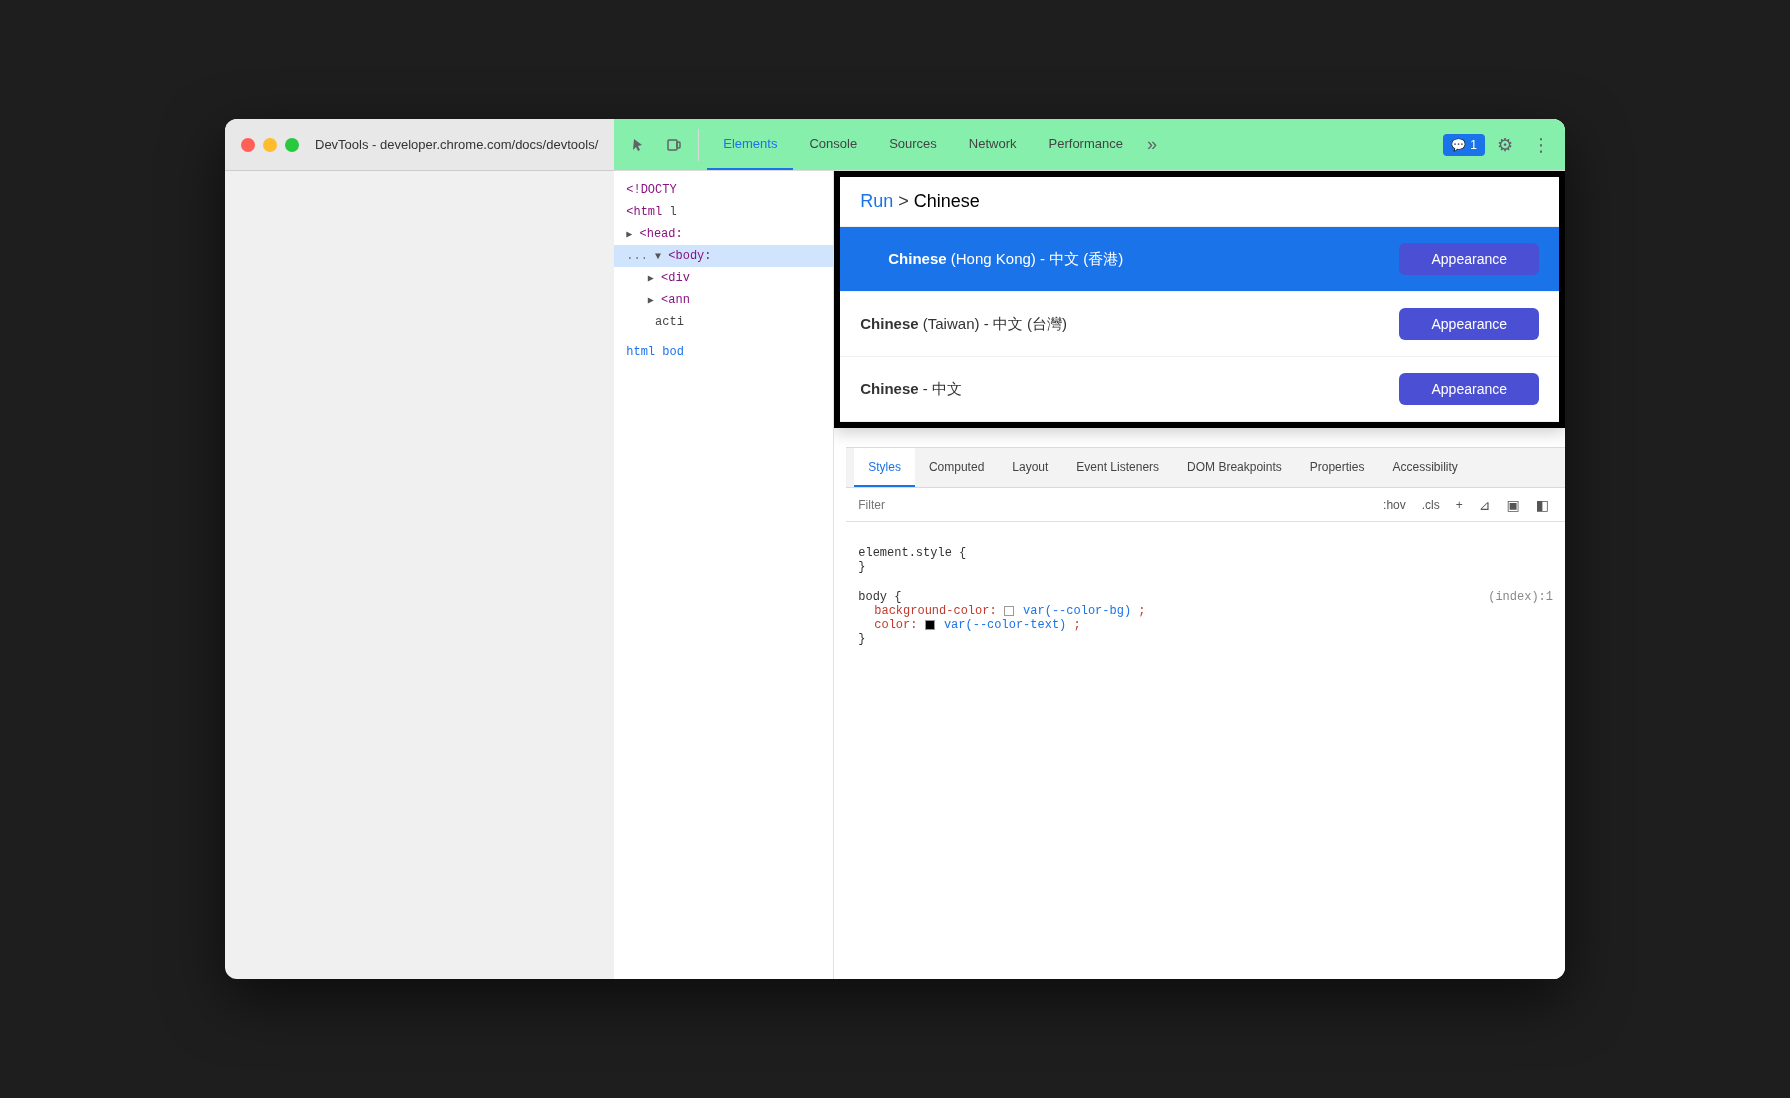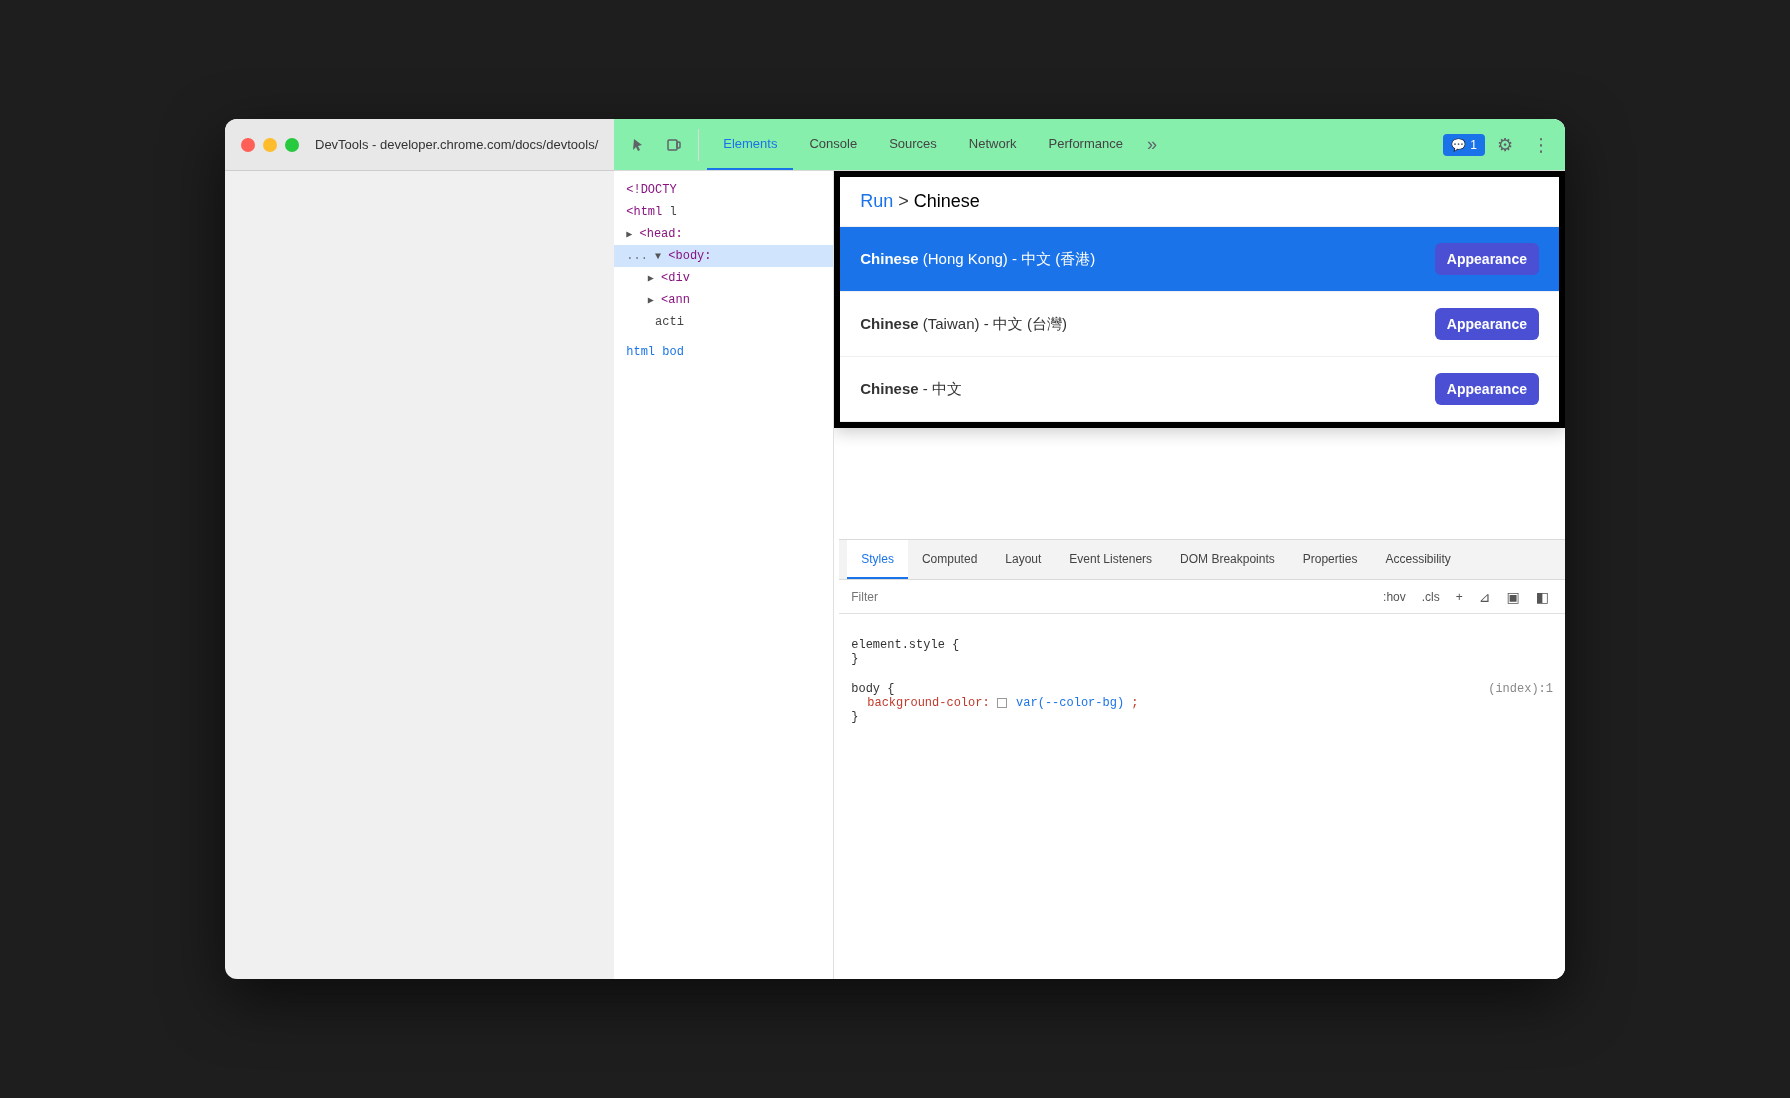--- a/index.html
+++ b/index.html
@@ -207,48 +207,47 @@
       display: flex;
       align-items: center;
       justify-content: space-between;
       padding: 16px 20px;
       border-bottom: 1px solid #f0f0f0;
       cursor: pointer;
     }
     .dropdown-item.highlighted {
       background: #1a73e8;
     }
-    .dropdown-item.highlighted .item-text { color: #fff; }
+    .dropdown-item.highlighted .item-text { color: #fff; margin-left: 28px; }
     .dropdown-item.highlighted .item-name-bold { color: #fff; }
     .item-text {
       font-size: 15px;
       color: #333;
     }
     .item-name-bold {
       font-weight: 700;
     }
     .appearance-btn {
       background: #4a4fd4;
       color: #fff;
       border: none;
       border-radius: 6px;
-      padding: 8px 12px;
+      padding: 8px 32px;
       font-size: 14px;
       cursor: pointer;
       white-space: nowrap;
-      font-weight: bold;
     }
 
     
     .bottom-panel {
       position: absolute;
       bottom: 0;
-      left: 5px;
+      left: 12px;
       right: 0;
-      height: 440px;
+      height: 532px;
       background: #fff;
       border-top: 1px solid #dadada;
       display: flex;
       flex-direction: column;
     }
     
     .subtabs {
       display: flex;
       align-items: center;
       border-bottom: 1px solid #dadada;
@@ -526,20 +525,27 @@
                 <span class="css-selector">body {</span>
                 <span class="css-link">(index):1</span>
               </div>
               <div class="css-prop">
                 <span style="color:#c0392b;">background-color:</span>
                 <span> </span>
                 <span class="color-swatch white"></span>
                 <span style="color:#1a73e8;">var(--color-bg)</span>
                 <span>;</span>
               </div>
+              <div class="css-prop">
+                <span style="color:#c0392b;">color:</span>
+                <span> </span>
+                <span class="color-swatch black"></span>
+                <span style="color:#1a73e8;">var(--color-text)</span>
+                <span>;</span>
+              </div>
               <div class="css-brace">}</div>
             </div>
           </div>
         </div>
       </div>
     </div>
   </div>
 </div>
 
 </body></html>

